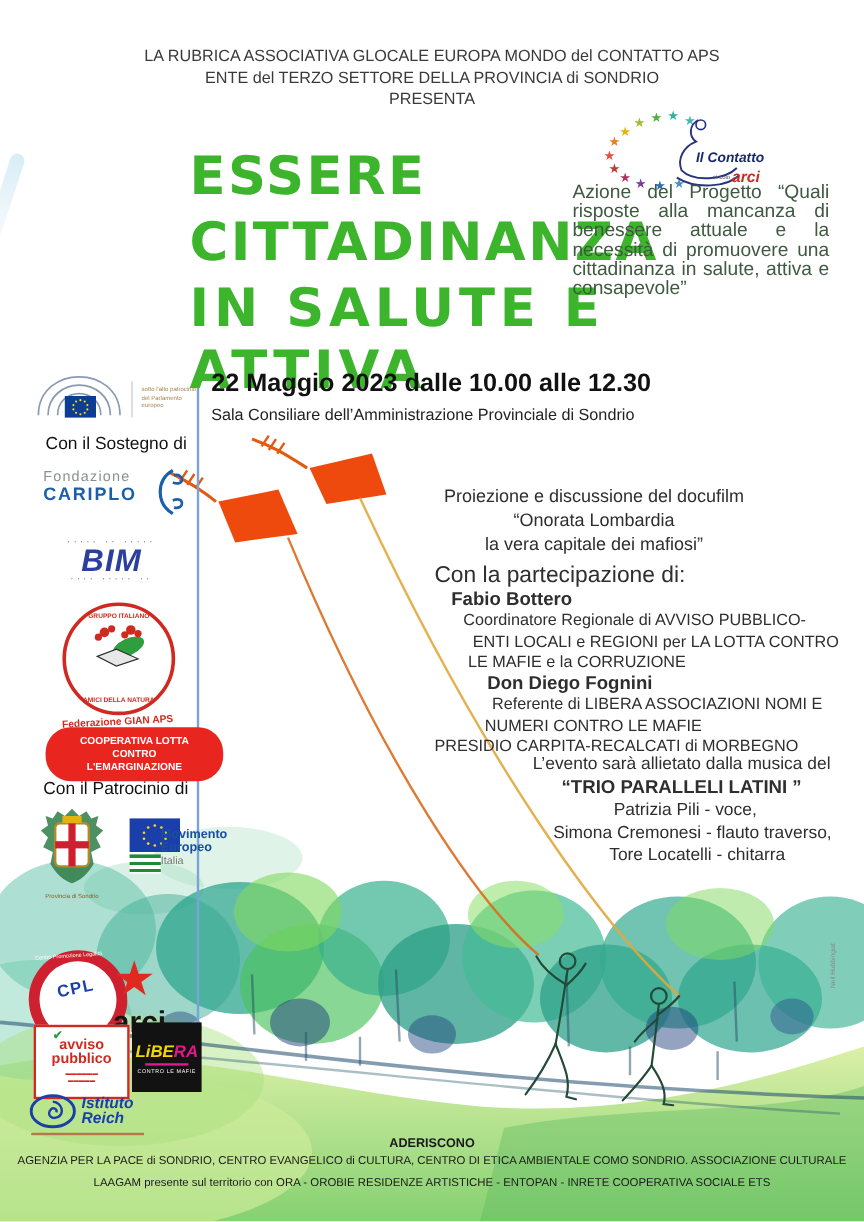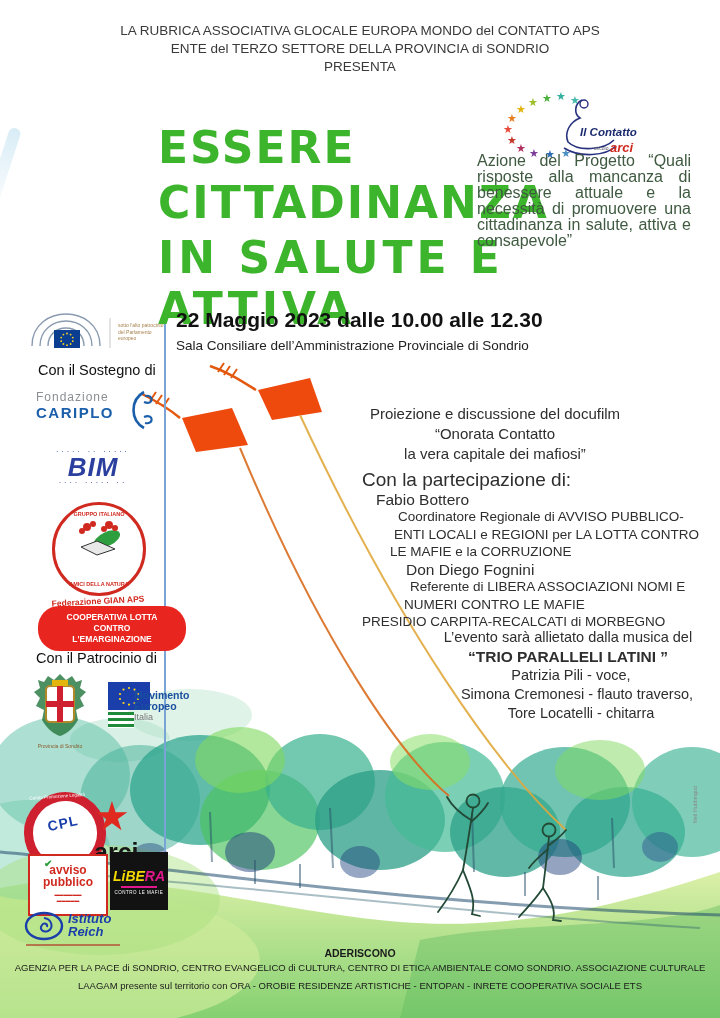--- a/index.html
+++ b/index.html
@@ -1,20 +1,20 @@
 <!DOCTYPE html>
 <html><head>
 <meta charset="utf-8">
 <style>
   html,body{margin:0;padding:0;background:#e8e8e8;}
   .poster{position:relative;width:720px;height:1018px;margin:0 auto;background:#ffffff;
           font-family:"Liberation Sans", sans-serif;overflow:hidden;}
   .abs{position:absolute;}
   
-  .header{left:0;top:22px;width:720px;text-align:center;color:#3a3a3a;font-size:13.5px;line-height:18px;}
+  .header{left:0;top:38px;width:720px;text-align:center;color:#3a3a3a;font-size:13.5px;line-height:18px;}
   
   .title{left:158px;color:#3cb42c;font-weight:bold;letter-spacing:2px;
          font-family:"DejaVu Sans", sans-serif;}
   .title.l1{top:122px;font-size:44px;}
   .title.l2{top:177px;font-size:44px;}
   .title.l3{top:232px;font-size:44px;letter-spacing:4px;}
   
   .contatto{left:498px;top:90px;width:170px;height:78px;}
   .contatto .star{position:absolute;font-size:11px;}
   .st1{left:58px;top:0;color:#35b0a0;}  .st2{left:44px;top:2px;color:#4daf3e;}
@@ -90,33 +90,33 @@
   .libera-bar{width:36px;height:2px;background:#e0188c;margin:2px auto;}
   .libera-sub{font-size:4.5px;color:#fff;letter-spacing:.5px;}
   .reich{left:24px;top:910px;width:140px;}
   .reich-text{position:absolute;left:44px;top:2px;color:#1a3faa;font-weight:bold;
               font-size:13px;line-height:13px;font-style:italic;}
   .reich-bar{position:absolute;left:2px;top:34px;width:94px;height:2px;background:#b43a2a;opacity:.65;}
   
   .docufilm{left:338px;top:404px;width:314px;text-align:center;font-size:15px;line-height:20px;color:#2e2e2e;}
   .partecip{left:362px;top:471px;font-size:13.5px;line-height:17.5px;color:#2e2e2e;}
   .partecip .h{font-size:19px;margin-bottom:2px;}
-  .partecip .n{font-size:15.5px;font-weight:normal;}
+  .partecip .n{font-size:15.5px;font-weight:bold;}
   .music{left:428px;top:628px;width:280px;text-align:center;font-size:14.5px;line-height:19px;color:#2e2e2e;}
   .music .band{font-size:15.5px;font-weight:bold;}
   
   .footer-h{left:0;top:947px;width:720px;text-align:center;font-size:10.5px;font-weight:bold;color:#1a1a1a;}
   .footer-1{left:0;top:962px;width:720px;text-align:center;font-size:9.5px;color:#1a1a1a;}
   .footer-2{left:0;top:980px;width:720px;text-align:center;font-size:9.5px;color:#1a1a1a;}
   .credit{left:692px;top:786px;font-size:5.5px;color:#888;writing-mode:vertical-rl;transform:rotate(180deg);}
   .sky-stroke{left:-4px;top:126px;width:12px;height:92px;background:linear-gradient(#bfe0f0,transparent);
               transform:rotate(18deg);opacity:.6;border-radius:6px;}
   .illu{left:0;top:0;width:720px;height:1018px;}
   .z2{z-index:2;} .z1{z-index:1;} .z0{z-index:0;}
-  .ind1{margin-left:14px;} .ind2{margin-left:36px;} .ind3{margin-left:32px;} .ind4{margin-left:28px;}
+  .ind1{margin-left:14px;} .ind2{margin-left:24px;} .ind3{margin-left:32px;} .ind4{margin-left:28px;}
   .ind5{margin-left:44px;} .ind6{margin-left:48px;} .ind7{margin-left:42px;} .ind8{}
   .mm1{margin-left:6px;} .mm2{margin-left:18px;} .mm3{margin-left:26px;}
 </style>
 </head>
 <body>
 
 <div class="poster">
 
   <svg class="abs illu z0" viewBox="0 0 720 1018">
     <defs>
@@ -380,21 +380,21 @@
     </svg>
     <div class="reich-text">
       <div>Istituto</div>
       <div>Reich</div>
     </div>
     <div class="reich-bar"></div>
   </div>
 
   <div class="abs docufilm z2">
     <div>Proiezione e discussione del docufilm</div>
-    <div>“Onorata Contatto</div>
+    <div>“Onorata Lombardia</div>
     <div>la vera capitale dei mafiosi”</div>
   </div>
 
   <div class="abs partecip z2">
     <div class="h">Con la partecipazione di:</div>
     <div class="n ind1">Fabio Bottero</div>
     <div class="ind2">Coordinatore Regionale di AVVISO PUBBLICO-</div>
     <div class="ind3">ENTI LOCALI e REGIONI per LA LOTTA CONTRO</div>
     <div class="ind4">LE MAFIE e la CORRUZIONE</div>
     <div class="n ind5">Don Diego Fognini</div>

